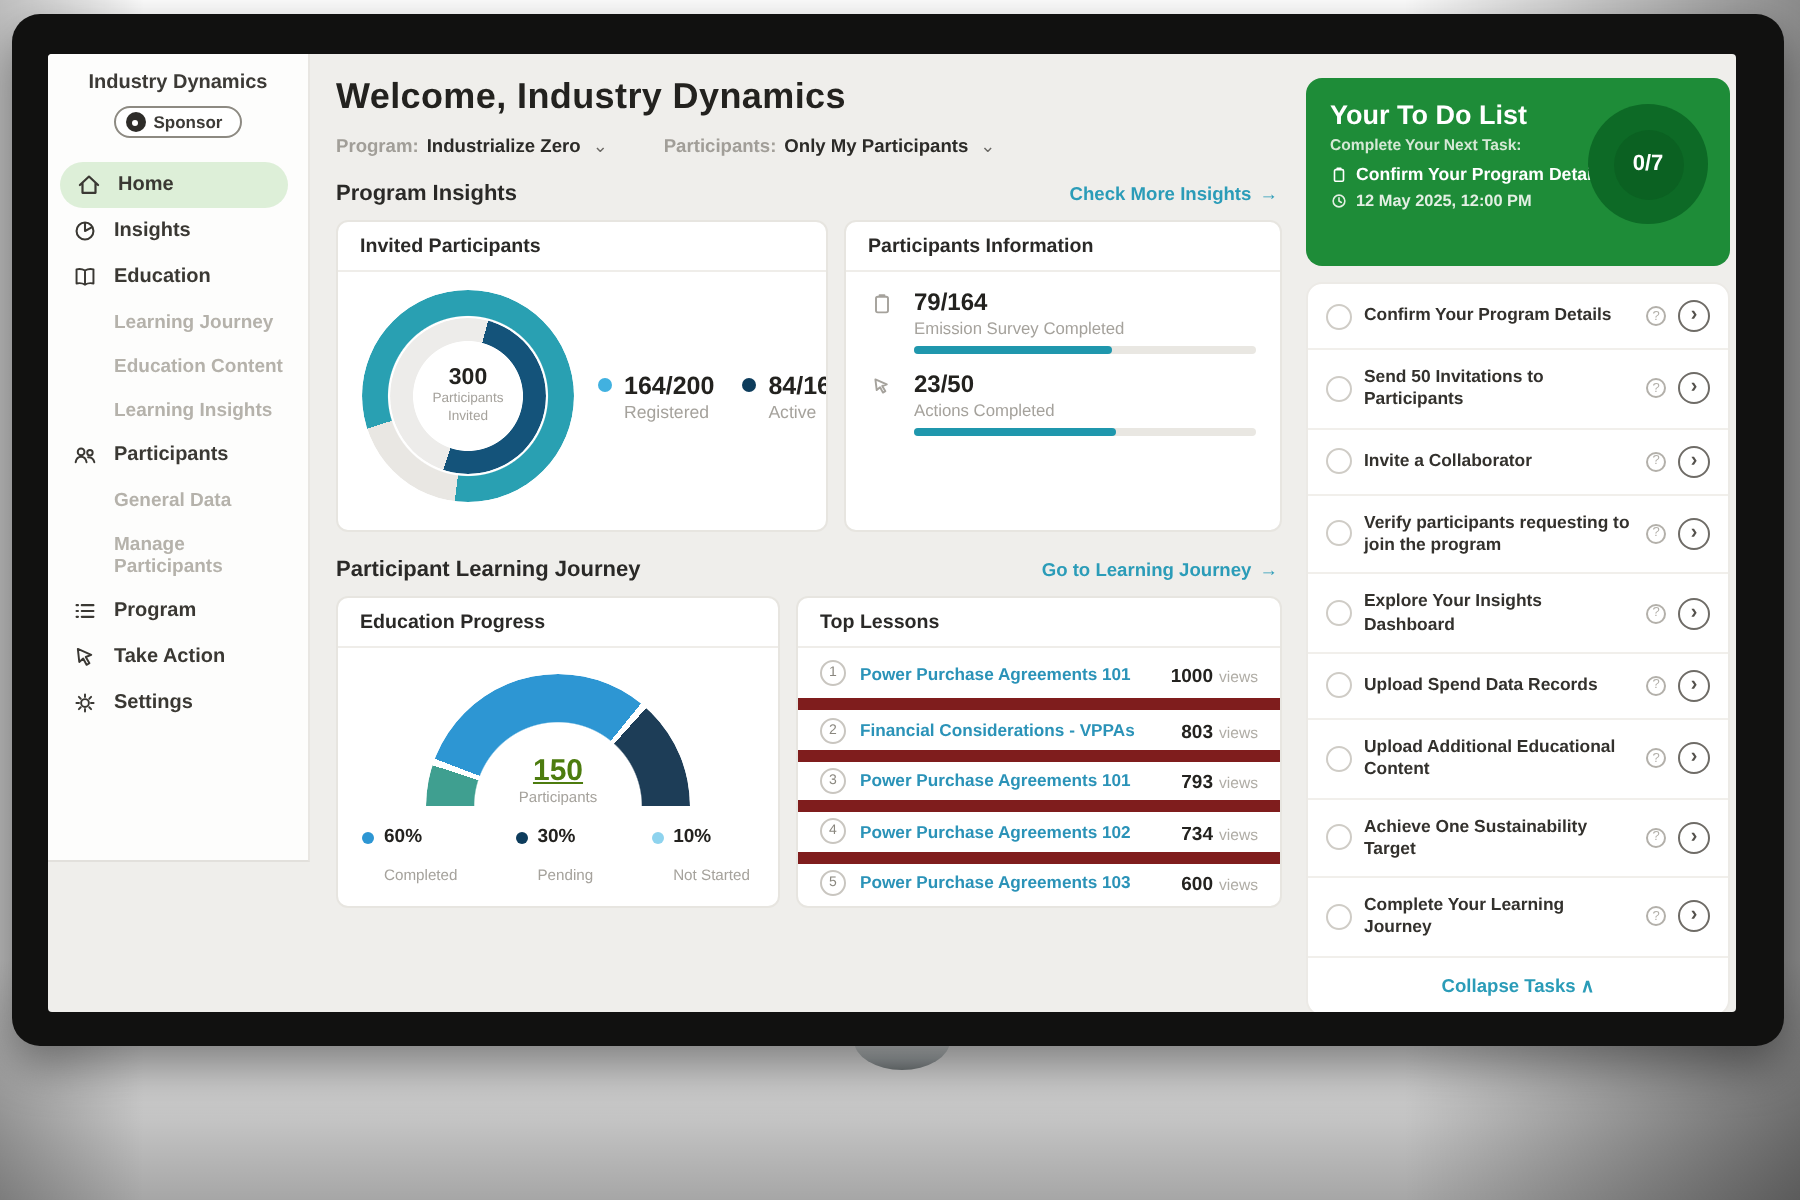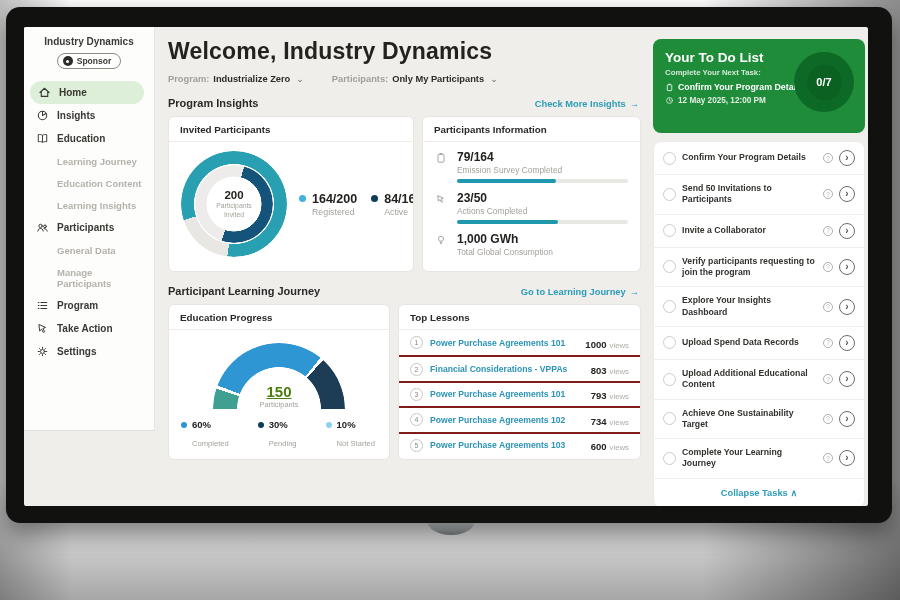--- a/index.html
+++ b/index.html
@@ -25,21 +25,21 @@
   .badge-ico { width:10px; height:10px; border-radius:50%; background:#2e2c29; position:relative; }
   .badge-ico::after { content:""; position:absolute; left:3.5px; top:3.5px; width:3px; height:3px; border-radius:50%; background:#fff; }
   .nav { margin-top:12px; }
   .nav-item { display:flex; align-items:center; gap:8px; padding:5px 12px; font-size:10px; font-weight:800; color:#3a3833; cursor:pointer; }
   .nav-item svg { width:13px; height:13px; flex-shrink:0; }
   .nav-item.active { background:#ddefd8; border-radius:14px; margin:0 10px 0 6px; padding:5px 8px; }
   .nav-sub { padding:5.5px 12px 5.5px 33px; font-size:9.5px; font-weight:600; color:#b5b2ab; cursor:pointer; }
 
   
   .main { flex:1; padding:11px 7px 0 13px; min-width:0; }
-  .h1 { font-size:23px; font-weight:800; color:#23221f; letter-spacing:.2px; }
+  .h1 { font-size:18px; font-weight:800; color:#23221f; letter-spacing:.2px; }
   .filters { display:flex; gap:28px; margin-top:9px; align-items:center; }
   .filter { display:flex; align-items:center; gap:4px; font-size:9.3px; cursor:pointer; }
   .f-label { color:#a19e98; font-weight:600; }
   .f-value { color:#2c2b28; font-weight:800; }
   .chev { color:#6b6965; font-size:9px; margin-left:2px; }
   .section-row { display:flex; justify-content:space-between; align-items:baseline; margin-top:13px; padding-right:2px; }
   .section-title { font-size:11px; font-weight:800; color:#2a2927; }
   .t-link { font-size:9.3px; font-weight:800; color:#2b9cb8; cursor:pointer; }
   .t-link .arr { margin-left:4px; }
   .cards-row { display:flex; gap:8px; margin-top:7px; }
@@ -83,21 +83,21 @@
   .gauge-center .v { font-size:15px; font-weight:800; color:#4d7c0f;text-decoration:underline; }
   .gauge-center .l { font-size:7.5px; color:#a5a29c; }
   .edu-legend { display:flex; justify-content:space-between; padding:10px 14px 0 12px; }
   .el-item { position:relative; padding-left:11px; }
   .el-dot { position:absolute; left:0; top:2.5px; width:6px; height:6px; border-radius:50%; }
   .el-pct { font-size:9.5px; font-weight:800; color:#23221f; }
   .el-lab { font-size:7.6px; color:#a5a29c; margin-top:9px; }
 
   
   .card-lessons { width:243px; height:156px; }
-  .lesson-row { display:flex; align-items:center; height:25.4px; padding:0 11px; border-top:2px solid #7f1d1d; cursor:default; }
+  .lesson-row { display:flex; align-items:center; height:25.4px; padding:0 11px; border-top:6px solid #7f1d1d; cursor:default; }
   .lesson-row:first-child { border-top:none; }
   .rank { width:13px; height:13px; border:1px solid #c9c6c0; border-radius:50%; font-size:7px; color:#8a877f; display:flex; align-items:center; justify-content:center; margin-right:7px; flex-shrink:0; }
   .l-title { flex:1; font-size:8.6px; font-weight:700; color:#2b93b8; white-space:nowrap; overflow:hidden; cursor:pointer; }
   .l-views { white-space:nowrap; }
   .l-num { font-size:9.5px; font-weight:800; color:#23221f; }
   .l-unit { font-size:7.8px; color:#b0ada6; margin-left:3px; }
 
   
   .rightcol { width:220px; flex-shrink:0; padding:12px 3px 0 5px; }
   .todo-hero { position:relative; background:#1e8c38; border-radius:8px; padding:11px 12px 10px; color:#fff; height:94px; }
@@ -208,21 +208,21 @@
 
         <div class="cards-row">
 
           <div class="card card-invited">
             <div class="card-title">Invited Participants</div>
             <div class="inv-body">
               <div class="donut-wrap">
                 <div class="ring ring-outer" style="background: conic-gradient(from 252deg, rgb(41, 160, 178) 0deg, rgb(41, 160, 178) 295.2deg, rgb(233, 231, 227) 0deg);"></div>
                 <div class="ring ring-inner" style="background: conic-gradient(from 15deg, rgb(20, 83, 122) 0deg, rgb(20, 83, 122) 183.6deg, rgb(237, 236, 234) 0deg);"></div>
                 <div class="donut-center">
-                  <div class="v">200</div>
+                  <div class="v">300</div>
                   <div class="l">Participants Invited</div>
                 </div>
               </div>
               <div class="inv-legend">
                 <div class="leg-item">
                   <span class="leg-dot" style="background: rgb(65, 177, 224);"></span>
                   <div class="leg-val">164/200</div>
                   <div class="leg-lab">Registered</div>
                 </div>
                 <div class="leg-item">
@@ -259,32 +259,20 @@
                     </svg>
                 </span>
                 <div class="pi-content">
                   <div class="pi-val">23/50</div>
                   <div class="pi-lab">Actions Completed</div>
                   <div class="bar-track">
                       <div class="bar-fill" style="width: 59%;"></div>
                     </div>
                 </div>
               </div>
-              <div class="pi-row">
-                <span class="pi-ico">
-                  <svg viewBox="0 0 20 20" fill="none" stroke="currentColor" stroke-width="1.6" stroke-linecap="round">
-                      <circle cx="10" cy="8" r="4.2"></circle>
-                      <path d="M8.6 13.8 h2.8 M9.2 16 h1.6"></path>
-                    </svg>
-                </span>
-                <div class="pi-content">
-                  <div class="pi-val">1,000 GWh</div>
-                  <div class="pi-lab">Total Global Consumption</div>
-                </div>
-              </div>
             </div>
           </div>
         </div>
 
         <div class="section-row">
           <span class="section-title">Participant Learning Journey</span>
           <span class="t-link"><span>Go to Learning Journey</span><span class="arr">→</span></span>
         </div>
 
         <div class="cards-row">

